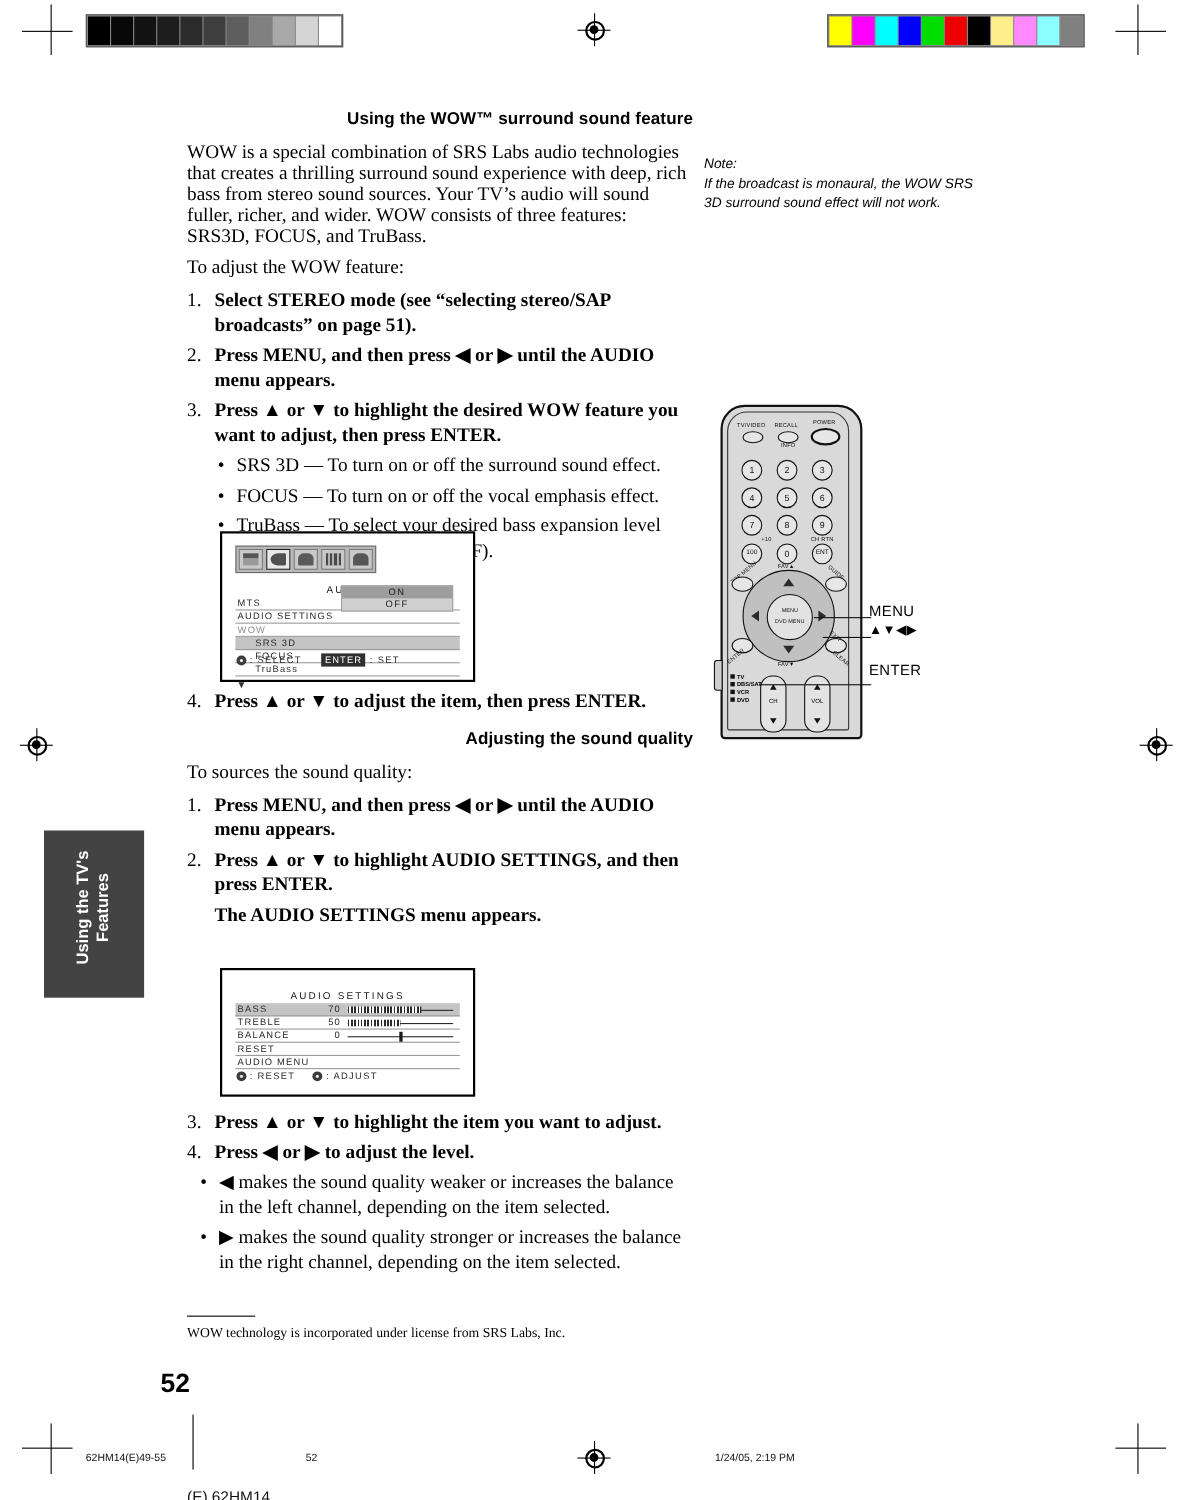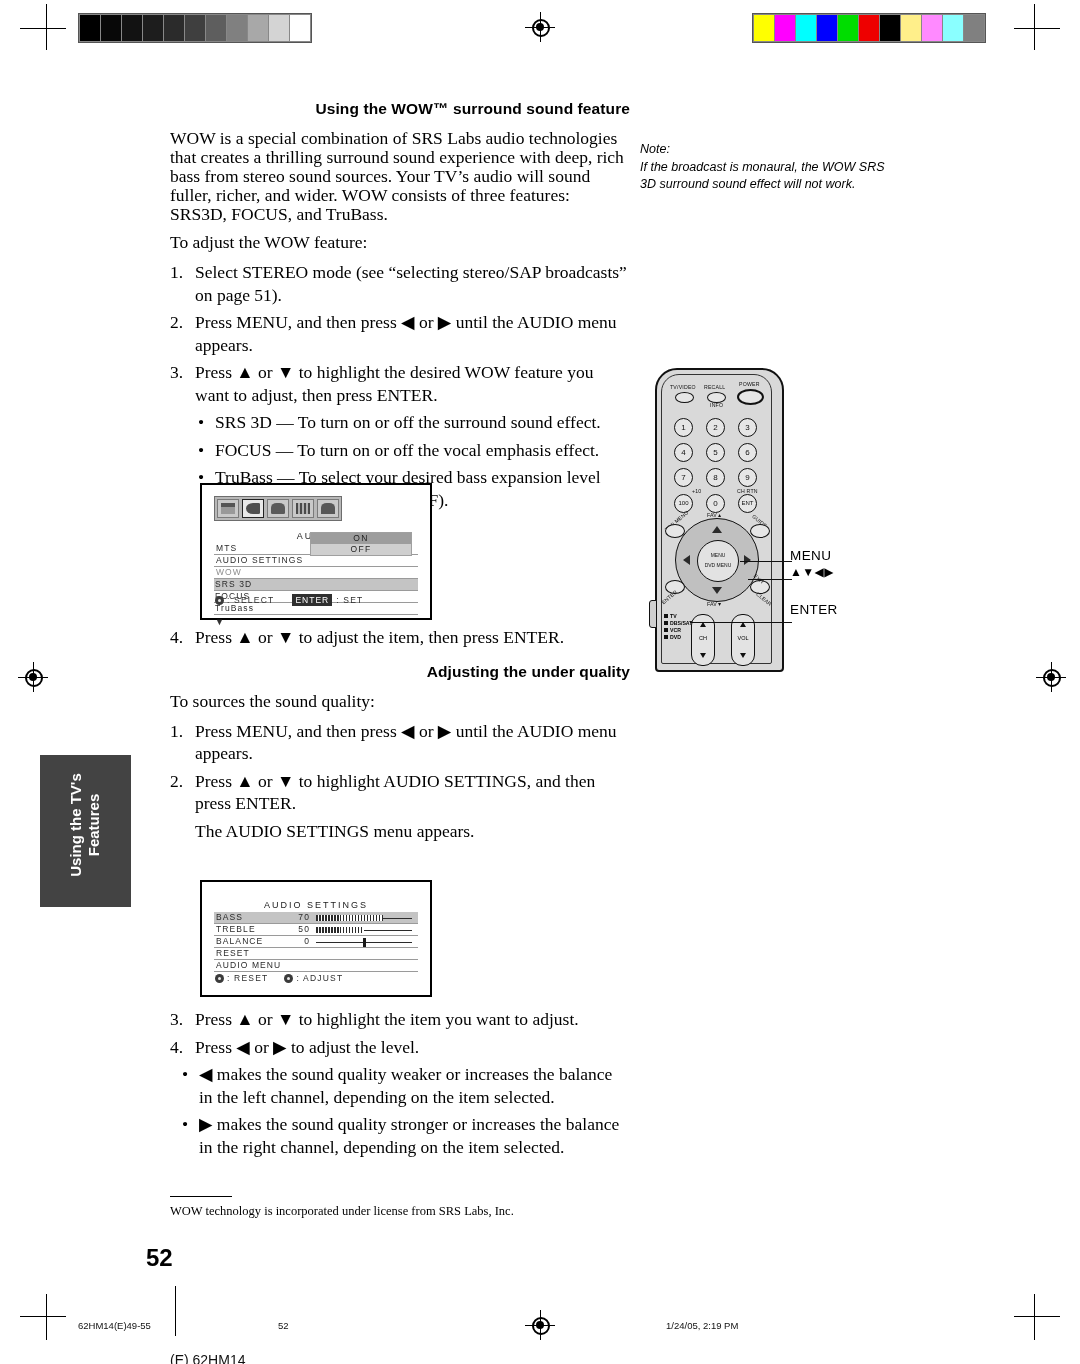--- a/index.html
+++ b/index.html
@@ -19,21 +19,21 @@
   .barstrip i:last-child{margin-right:0;}
 
   
   .content{position:absolute;left:170px;top:100px;width:460px;}
   h2.sec{font-family:"Liberation Sans",sans-serif;font-size:15.5px;font-weight:bold;
          margin:0 0 11px 0;letter-spacing:.1px;text-align:right;}
   p.body{font-size:17.5px;line-height:19px;margin:0 0 9px 0;}
   .ol{margin:0 0 9px 0;}
   .li{display:flex;font-size:17.5px;line-height:22.5px;margin-bottom:5px;}
   .li .num{width:25px;flex:none;}
-  .li .txt{flex:1;}
+  .li .txt{flex:1;font-weight:bold;}
   .sub{margin:3px 0 0 28px;}
   .bl{display:flex;font-size:17.5px;line-height:22.5px;margin-bottom:5px;}
   .bl .bu{width:17px;flex:none;}
   .bl .btx{flex:1;}
   .hang{padding-left:70px;text-indent:-70px;}
 
   
   .note{position:absolute;left:640px;top:142px;width:250px;
         font-family:"Liberation Sans",sans-serif;}
   .note .nt{font-size:12.5px;font-weight:normal;font-style:italic;margin-bottom:3px;}
@@ -55,21 +55,21 @@
   .icons .ic.i4::before{background:repeating-linear-gradient(90deg,#4a4a4a 0 2px,#b0b0b0 2px 4px);}
   .icons .ic.i5::before{border-radius:40% 40% 0 0;background:#575757;}
 
   .osd-title{text-align:center;font-family:"Liberation Sans",sans-serif;font-size:9px;
              letter-spacing:2px;color:#1a1a1a;margin:10px 0 2px 0;}
   .rowlist{margin:0 8px;}
   .orow{position:relative;height:11px;border-bottom:1px solid #9a9a9a;
         font-family:"Liberation Sans",sans-serif;font-size:8.5px;letter-spacing:1.1px;
         color:#2a2a2a;padding-left:2px;line-height:11px;white-space:nowrap;}
   .orow.hl{background:#c4c4c4;}
-  .orow.ind{padding-left:1px;}
+  .orow.ind{padding-left:18px;}
   .orow.dim{color:#8d8d8d;}
   .oval{position:absolute;right:108px;top:0;font-size:8.5px;letter-spacing:1.1px;}
   .obar{position:absolute;right:6px;top:3px;width:96px;height:6px;}
   .obar .fill{position:absolute;left:0;top:0;height:6px;
      background:repeating-linear-gradient(90deg,#2b2b2b 0 1.5px,#ffffff 1.5px 3px);}
   .obar .line{position:absolute;left:0;top:2.5px;height:1.5px;width:100%;background:#2b2b2b;}
   .obar .knob{position:absolute;top:-1px;width:2.5px;height:9px;background:#1a1a1a;}
   .downarrow{font-family:"Liberation Sans",sans-serif;font-size:9px;margin:2px 0 0 9px;color:#333;}
   .osd-foot{position:absolute;left:9px;bottom:8px;font-family:"Liberation Sans",sans-serif;
             font-size:8.5px;letter-spacing:1.2px;color:#2d2d2d;display:flex;align-items:center;}
@@ -290,21 +290,21 @@
     </div>
   </div>
 </div>
 
 <div class="content" style="top:626px;">
   <div class="li" style="margin-bottom:14px;">
     <span class="num">4.</span>
     <span class="txt">Press ▲ or ▼ to adjust the item, then press ENTER.</span>
   </div>
 
-  <h2 class="sec">Adjusting the under quality</h2>
+  <h2 class="sec">Adjusting the sound quality</h2>
   <p class="body">To sources the sound quality:</p>
 
   <div class="ol">
     <div class="li">
       <span class="num">1.</span>
       <span class="txt">Press MENU, and then press ◀ or ▶ until the AUDIO menu appears.</span>
     </div>
     <div class="li">
       <span class="num">2.</span>
       <span class="txt">Press ▲ or ▼ to highlight AUDIO SETTINGS, and then press ENTER.</span>
@@ -471,15 +471,15 @@
 
 <div class="footnote">
   <div class="rule"></div>
   <div>WOW technology is incorporated under license from SRS Labs, Inc.</div>
 </div>
 
 <div class="pagenum">52</div>
 
 <div class="ftr" style="left:78px;top:1320px;">62HM14(E)49-55</div>
 <div class="ftr" style="left:278px;top:1320px;">52</div>
-<div class="ftr" style="left:650px;top:1320px;margin-left:16px;">1/24/05, 2:19 PM</div>
+<div class="ftr" style="left:650px;top:1320px;">1/24/05, 2:19 PM</div>
 <div class="ftr" style="left:170px;top:1352px;font-size:14px;">(E) 62HM14</div>
 <div class="crop" style="left:175px;top:1286px;width:1px;height:50px;"></div>
 
 </body></html>

